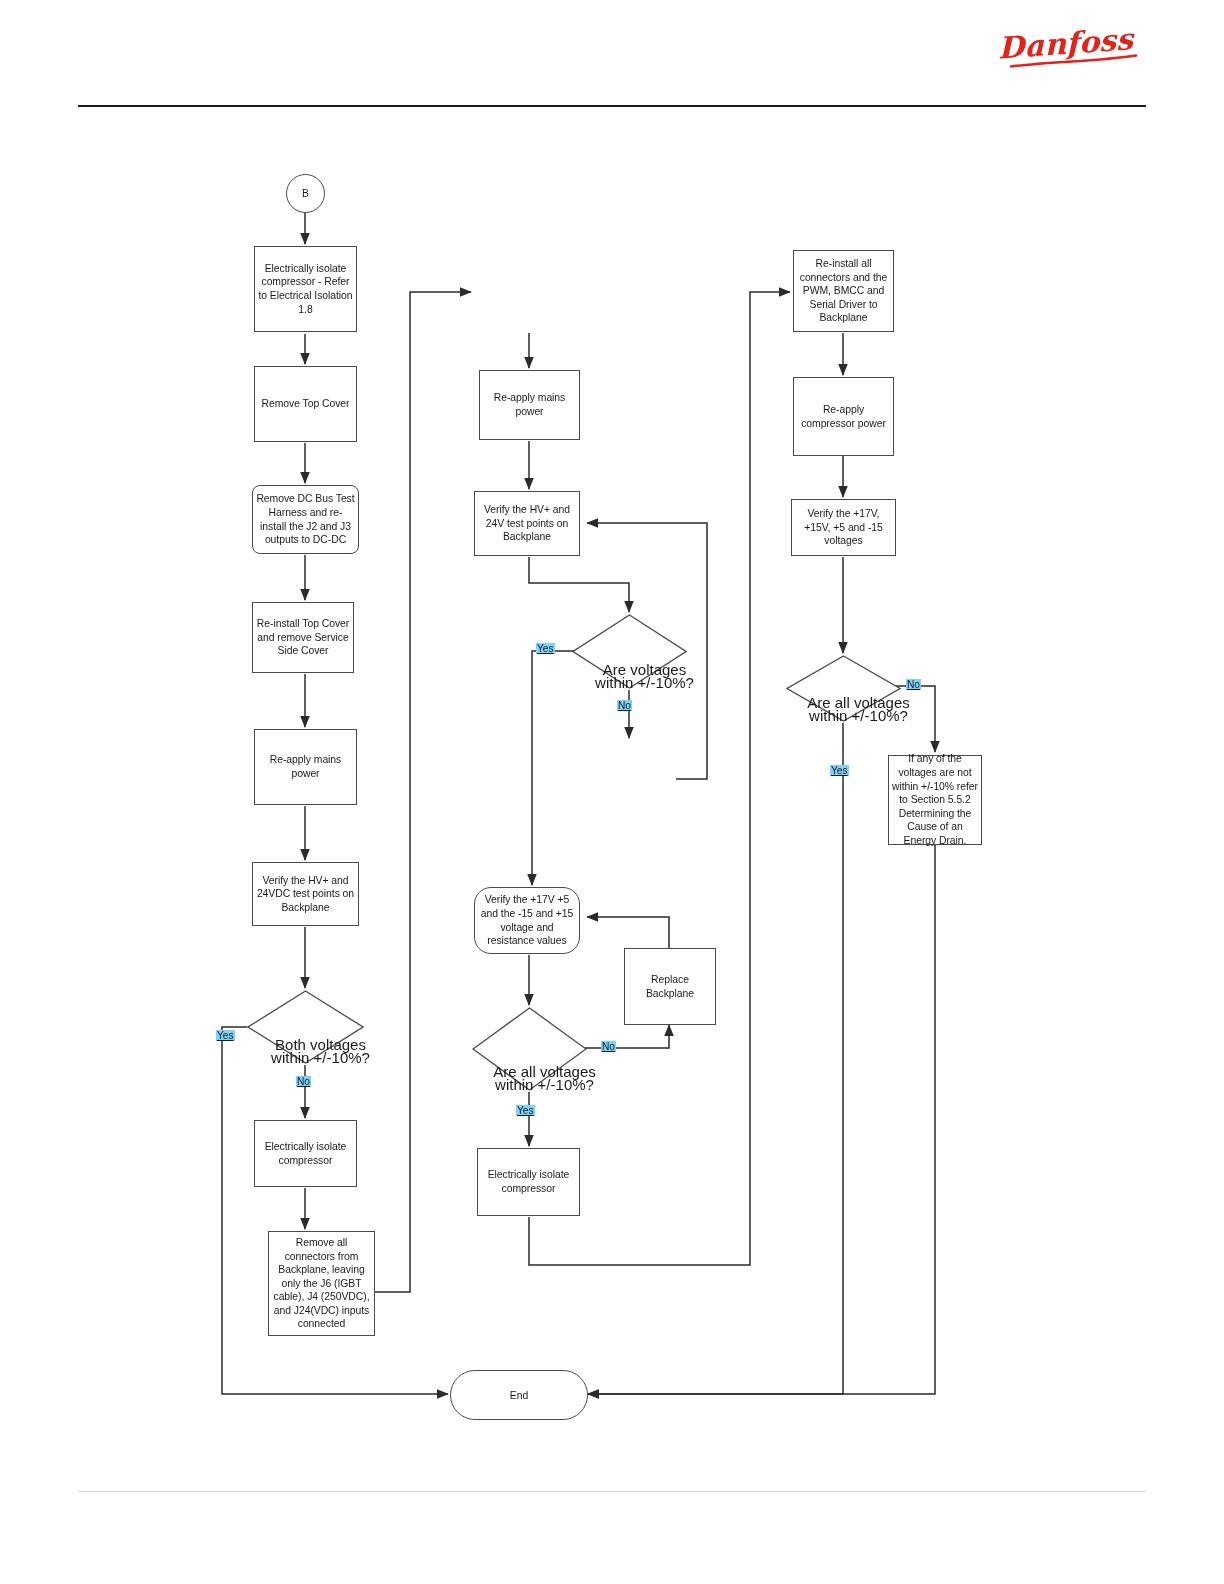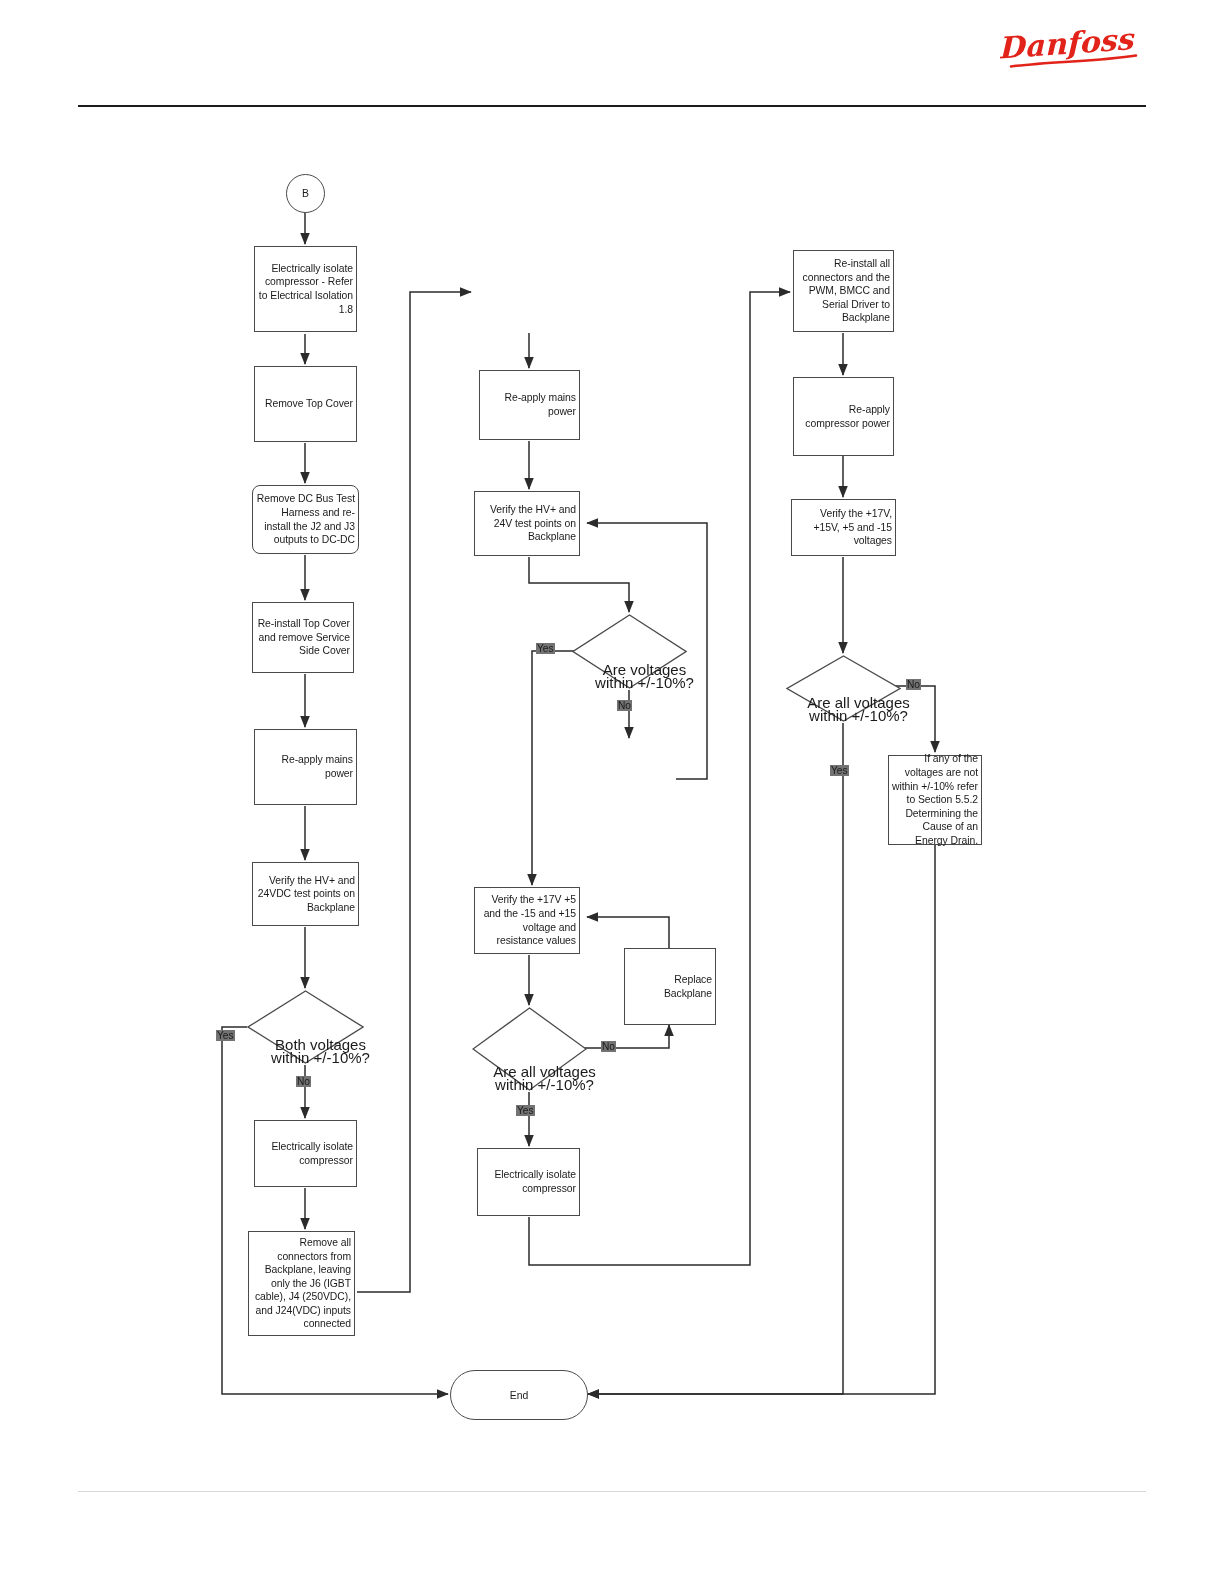--- a/index.html
+++ b/index.html
@@ -25,21 +25,21 @@
   }
   .logo svg{width:150px;height:56px;display:block;}
 
   
   #flow{position:absolute;left:0;top:0;width:1224px;height:1584px;}
   #wires{position:absolute;left:0;top:0;width:1224px;height:1584px;overflow:visible;}
 
   .node{
     position:absolute;box-sizing:border-box;
     display:flex;align-items:center;justify-content:center;
-    text-align:right;background:#ffffff;
+    text-align:center;background:#ffffff;
     border:1.3px solid #4a4a4a;
     font-size:10.4px;line-height:13.6px;
     letter-spacing:-0.05px;
     padding:2px 3px;
   }
   .node span{display:block;width:100%;}
   .term{
     position:absolute;box-sizing:border-box;
     display:flex;align-items:center;justify-content:center;
     background:#fff;border:1.1px solid #4a4a4a;border-radius:999px;
@@ -58,21 +58,21 @@
     position:absolute;left:0;top:0;width:100%;height:100%;
   }
   .diamond .dlabel{
     position:absolute;left:15px;top:0;width:100%;height:100%;
     display:flex;align-items:flex-end;justify-content:center;
     text-align:center;font-size:15px;line-height:13.2px;
     pointer-events:none;
   }
   .edge-label{
     position:absolute;font-size:10.2px;color:#1a1a1a;
-    background:#737373;padding:0 1px;white-space:nowrap;
+    background:#7dd3fc;padding:0 1px;white-space:nowrap;text-decoration:underline;
   }
 </style>
 </head>
 <body>
 
 <div id="page">
 
   <div class="hdr-rule"></div>
   <div class="ftr-rule"></div>
 
@@ -178,21 +178,21 @@
       </svg>
       <div class="dlabel">
         <span>Both voltages within +/-10%?</span>
       </div>
     </div>
 
     <div class="node" style="left:254px;top:1120px;width:103px;height:67px;">
       <span>Electrically isolate compressor</span>
     </div>
 
-    <div class="node" style="left:248px;top:1231px;width:107px;height:105px;">
+    <div class="node" style="left:268px;top:1231px;width:107px;height:105px;">
       <span>Remove all connectors from Backplane, leaving only the J6 (IGBT cable), J4 (250VDC), and J24(VDC) inputs connected</span>
     </div>
 
 
     <div class="node" style="left:479px;top:370px;width:101px;height:70px;">
       <span>Re-apply mains power</span>
     </div>
 
     <div class="node" style="left:474px;top:491px;width:106px;height:65px;">
       <span>Verify the HV+ and 24V test points on Backplane</span>
@@ -201,21 +201,21 @@
     <div class="diamond" style="left:572px;top:614px;width:115px;height:75px;">
       <svg class="dshape" viewBox="0 0 115 75" preserveAspectRatio="none">
         <polygon points="57.5,1 114,37.5 57.5,74 1,37.5" fill="#ffffff" stroke="#4a4a4a" stroke-width="1.3"></polygon>
       </svg>
       <div class="dlabel">
         <span>Are voltages within +/-10%?</span>
       </div>
     </div>
 
 
-    <div class="node" style="left:474px;top:887px;width:106px;height:67px;">
+    <div class="node" style="left:474px;top:887px;width:106px;height:67px;border-radius:17px;">
       <span>Verify the +17V +5 and the -15 and +15 voltage and resistance values</span>
     </div>
 
     <div class="diamond" style="left:472px;top:1007px;width:115px;height:84px;">
       <svg class="dshape" viewBox="0 0 115 84" preserveAspectRatio="none">
         <polygon points="57.5,1 114,42 57.5,83 1,42" fill="#ffffff" stroke="#4a4a4a" stroke-width="1.3"></polygon>
       </svg>
       <div class="dlabel">
         <span>Are all voltages within +/-10%?</span>
       </div>

